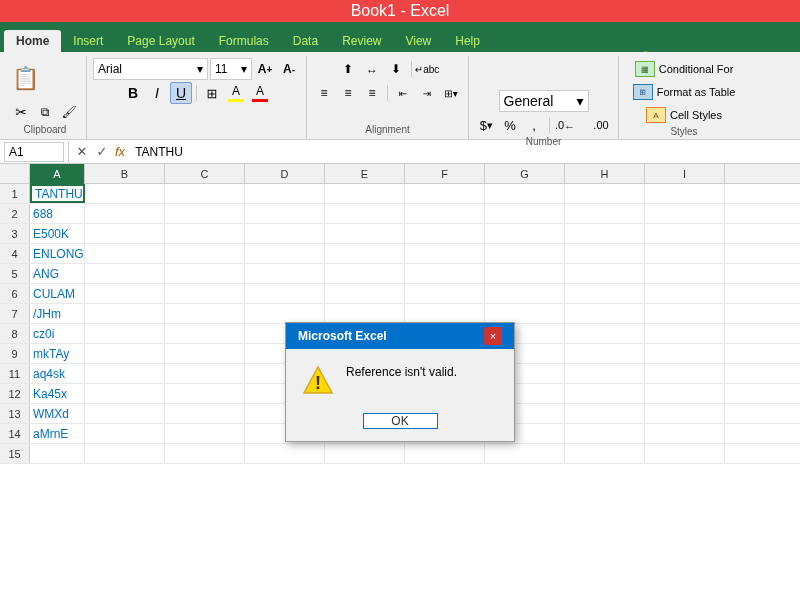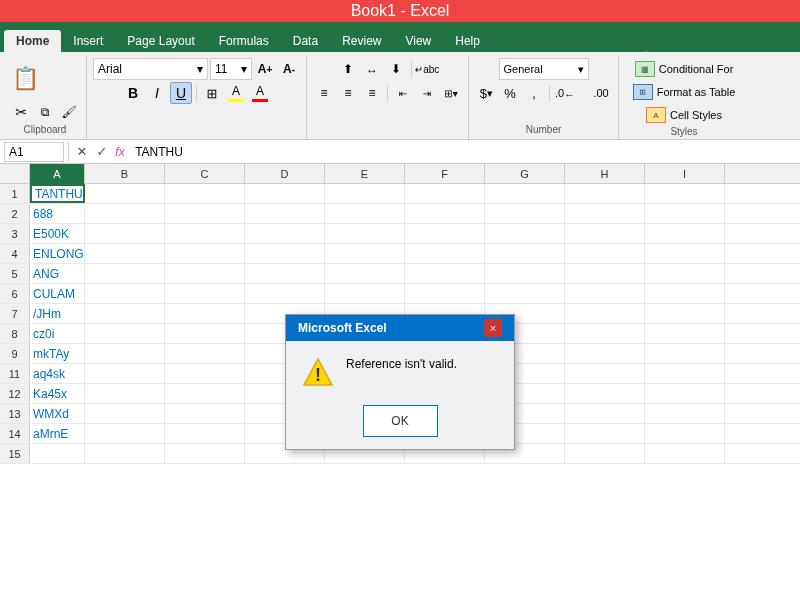--- a/index.html
+++ b/index.html
@@ -10,21 +10,21 @@
       background: #ef4444;
       color: white;
       height: 22px;
       display: flex;
       align-items: center;
       justify-content: center;
       font-size: 16px;
     }
     .ribbon-tab {
       padding: 4px 12px;
-      color: #ffffff;
+      color: #bef264;
       font-size: 12px;
       cursor: pointer;
       border-radius: 3px 3px 0 0;
     }
     .ribbon-tab.active {
       background: #f0f0f0;
       color: #333;
       font-weight: bold;
     }
 
@@ -139,21 +139,22 @@
     .number-dropdown {
       width: 90px;
       height: 22px;
       border: 1px solid #ccc;
       background: white;
       display: flex;
       align-items: center;
       justify-content: space-between;
       padding: 0 4px;
       cursor: pointer;
-      font-size: 11px;
+      font-size: 14px;
+      margin-top: 32px;
     }
     .styles-item {
       display: flex;
       align-items: center;
       padding: 1px 4px;
       cursor: pointer;
       font-size: 12px;
       border-radius: 2px;
       height: 22px;
     }
@@ -206,21 +207,21 @@
       height: 18px;
       border: none;
       background: transparent;
       cursor: pointer;
       display: flex;
       align-items: center;
       justify-content: center;
       font-size: 13px;
       color: #555;
     }
-    .fx-label { font-style: italic; font-size: 13px; color: #ec4899; margin-right: 6px; }
+    .fx-label { font-style: italic; font-size: 13px; color: #a16207; margin-right: 6px; }
     .formula-content {
       flex: 1;
       font-size: 12px;
       padding: 0 4px;
     }
 
     
     .spreadsheet {
       display: flex;
       flex-direction: column;
@@ -351,21 +352,21 @@
       height: 32px;
       flex-shrink: 0;
     }
     .dialog-buttons {
       display: flex;
       justify-content: center;
       padding: 4px 0 12px 0;
     }
     .dialog-ok-btn {
       width: 75px;
-      height: 32px;
+      height: 16px;
       background: white;
       border: 1px solid #0070c8;
       cursor: pointer;
       font-size: 12px;
       display: flex;
       align-items: center;
       justify-content: center;
       color: #333;
     }
 
@@ -473,20 +474,21 @@
       <div style="display:flex; align-items:center; gap:2px;">
         <div class="align-btn">≡</div>
         <div class="align-btn">≡</div>
         <div class="align-btn">≡</div>
         <div class="separator-v"></div>
         <div class="align-btn" style="font-size:10px;">⇤</div>
         <div class="align-btn" style="font-size:10px;">⇥</div>
         <div class="align-btn" style="font-size:10px;">⊞▾</div>
       </div>
     </div>
+    <div class="ribbon-group-label">Alignment</div>
   </div>
 
   <div class="ribbon-group" style="min-width:95px;">
     <div class="ribbon-group-content" style="flex-direction:column; gap:2px;">
       <div class="number-dropdown">
         <span>General</span>
         <span>▾</span>
       </div>
       <div style="display:flex; align-items:center; gap:2px;">
         <div class="btn-small" style="font-size:13px;">$<sub>▾</sub></div>

